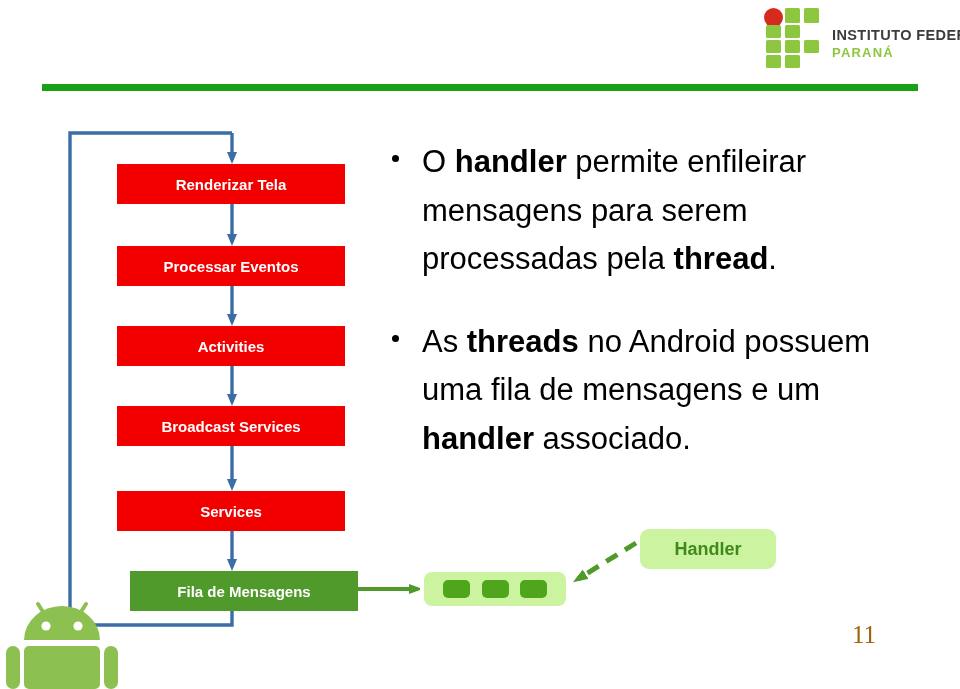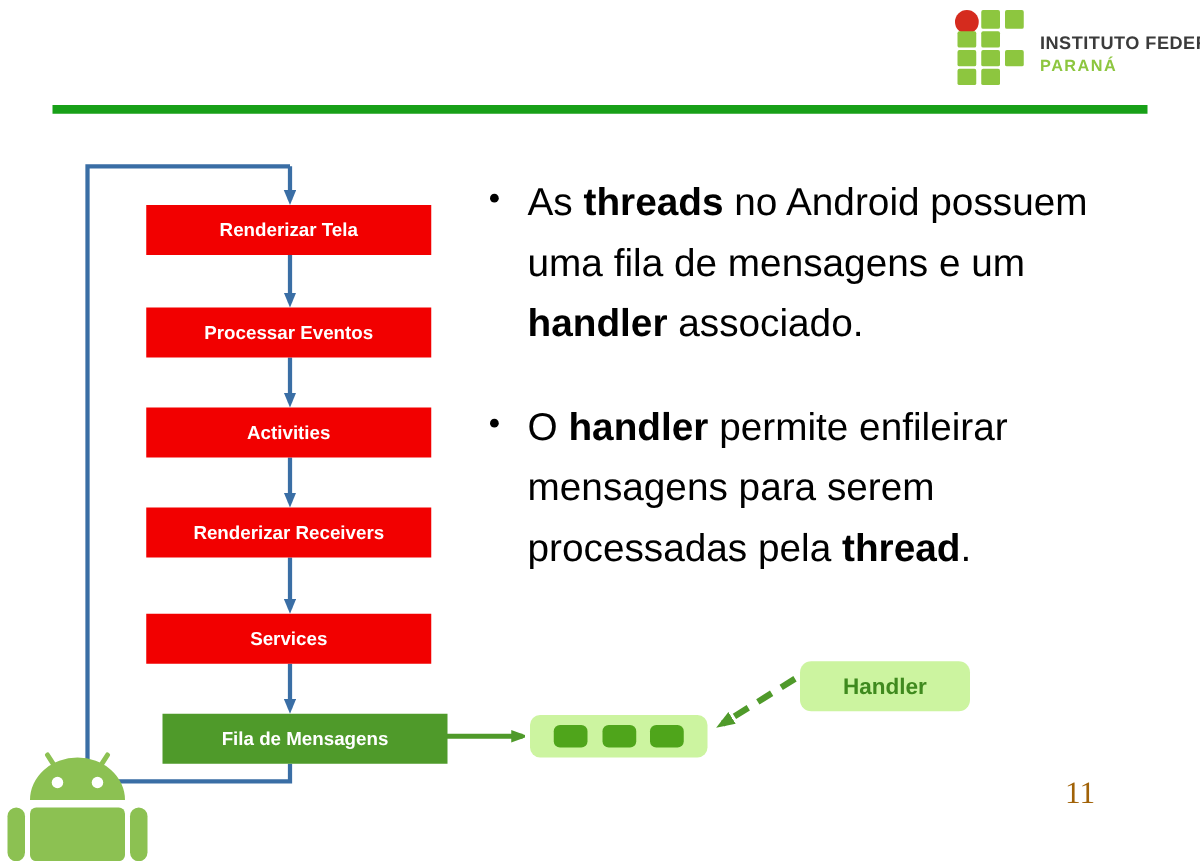--- a/index.html
+++ b/index.html
@@ -246,33 +246,33 @@
         <path d="M0,0 L15,5.5 L0,11 z" fill="#4F9A2A"></path>
       </marker>
     </defs>
     <line x1="636" y1="543" x2="578" y2="579" stroke="#4F9A2A" stroke-width="5" stroke-dasharray="13 9" marker-end="url(#arrowGreen2)"></line>
   </svg>
 
   <div id="flow-boxes">
     <div class="flow-box red" style="top:164px">Renderizar Tela</div>
     <div class="flow-box red" style="top:246px">Processar Eventos</div>
     <div class="flow-box red" style="top:326px">Activities</div>
-    <div class="flow-box red" style="top:406px">Renderizar Receivers</div>
+    <div class="flow-box red" style="top:406px">Broadcast Services</div>
     <div class="flow-box red" style="top:491px">Services</div>
     <div class="flow-box green" style="top:571px">Fila de Mensagens</div>
   </div>
 
   <div id="body-text">
     <div class="bullet">
       <span class="dot"></span>
-      <span class="bullet-text"><span>As </span><b>threads</b><span> no Android possuem uma fila de mensagens e um </span><b>handler</b><span> associado.</span></span>
+      <span class="bullet-text"><span>O </span><b>handler</b><span> permite enfileirar mensagens para serem processadas pela </span><b>thread</b><span>.</span></span>
     </div>
     <div class="bullet">
       <span class="dot"></span>
-      <span class="bullet-text"><span>O </span><b>handler</b><span> permite enfileirar mensagens para serem processadas pela </span><b>thread</b><span>.</span></span>
+      <span class="bullet-text"><span>As </span><b>threads</b><span> no Android possuem uma fila de mensagens e um </span><b>handler</b><span> associado.</span></span>
     </div>
   </div>
 
   <div id="queue-box">
     <span class="queue-cell"></span>
     <span class="queue-cell"></span>
     <span class="queue-cell"></span>
   </div>
 
   <div id="handler-label">Handler</div>

